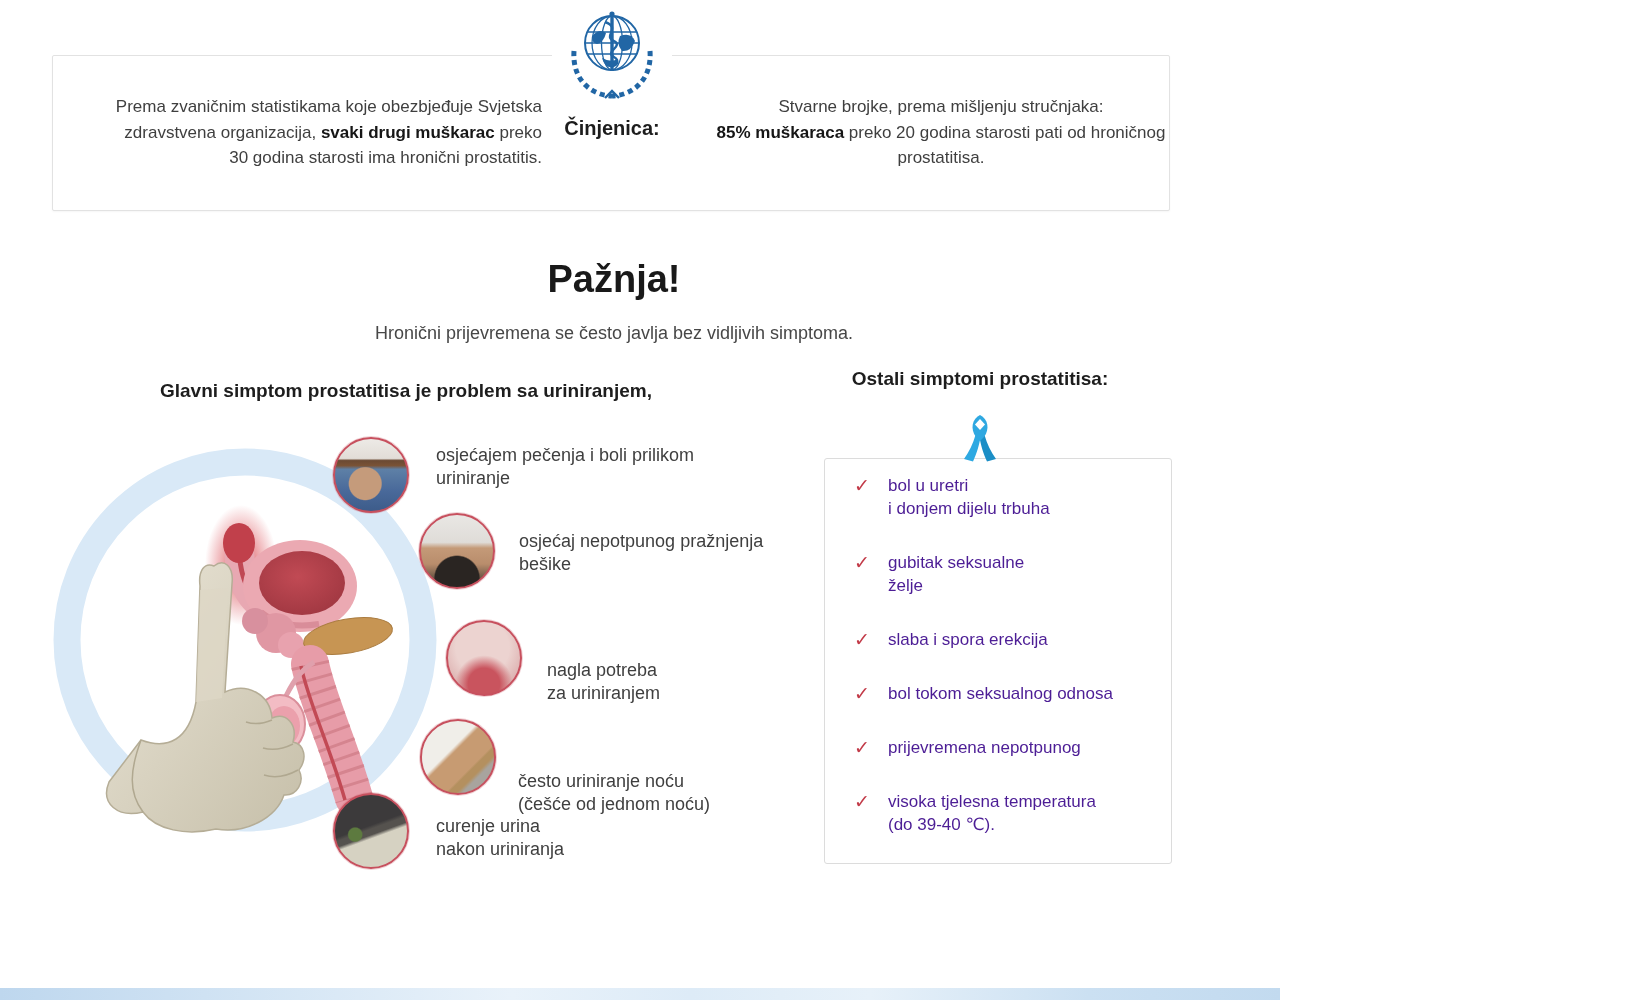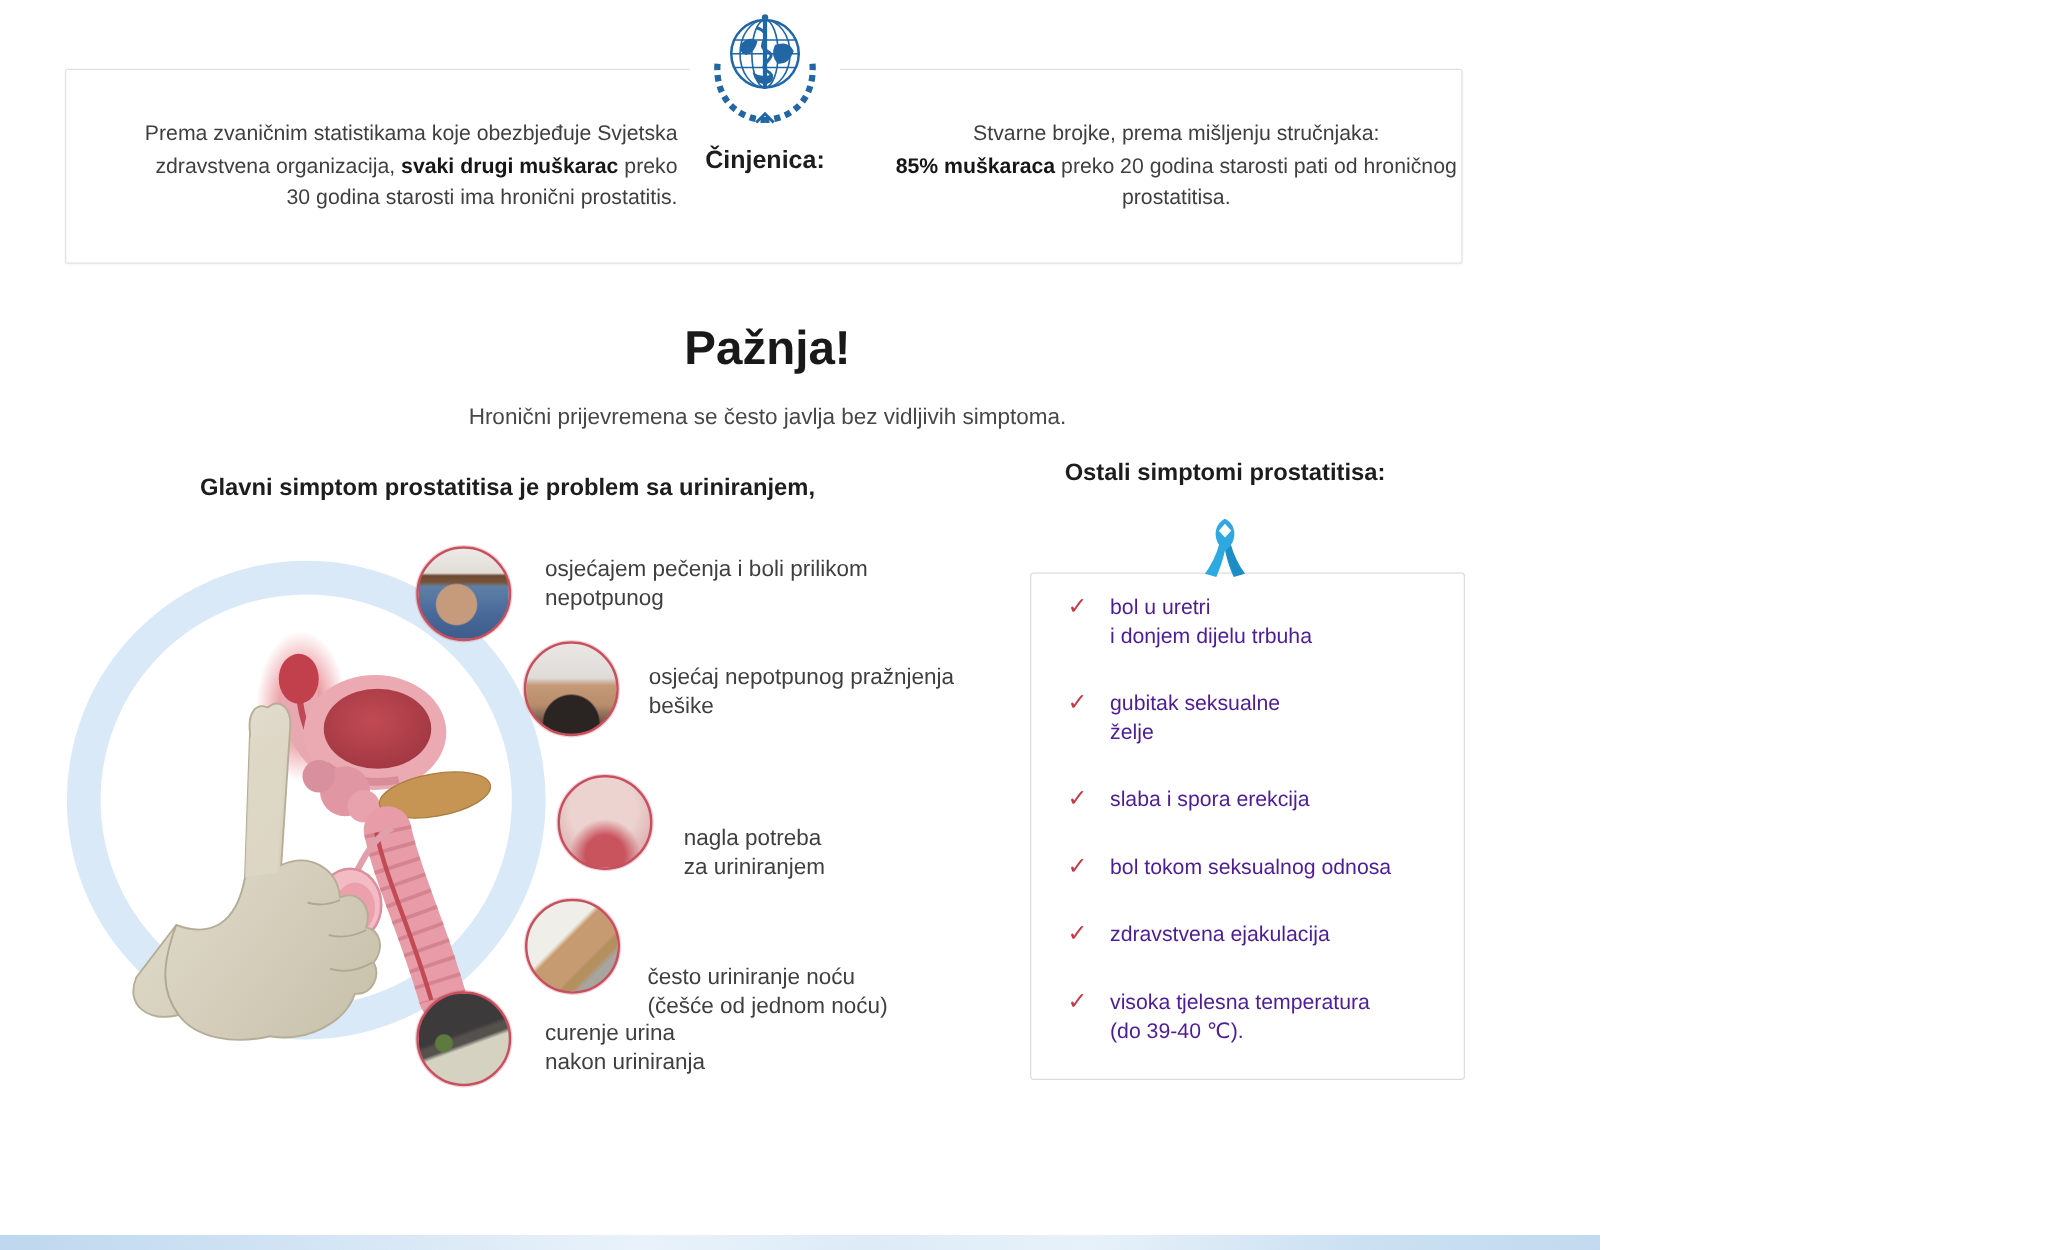--- a/index.html
+++ b/index.html
@@ -184,21 +184,21 @@
   </svg>
 
   <div class="photo photo1"></div>
   <div class="photo photo2"></div>
   <div class="photo photo3"></div>
   <div class="photo photo4"></div>
   <div class="photo photo5"></div>
 
   <div class="sym-text" style="left:436px; top:444px;">
     <div>osjećajem pečenja i boli prilikom</div>
-    <div>nepotpunog</div>
+    <div>uriniranje</div>
   </div>
   <div class="sym-text" style="left:519px; top:530px;">
     <div>osjećaj nepotpunog pražnjenja</div>
     <div>bešike</div>
   </div>
   <div class="sym-text" style="left:547px; top:636px;margin-top:23px;">
     <div>nagla potreba</div>
     <div>za uriniranjem</div>
   </div>
   <div class="sym-text" style="left:518px; top:738px;margin-top:32px;">
@@ -246,21 +246,21 @@
     <div class="symptom-item">
       <span class="check">✓</span>
       <div class="symptom-lines">
         <div>bol tokom seksualnog odnosa</div>
         <div></div>
       </div>
     </div>
     <div class="symptom-item">
       <span class="check">✓</span>
       <div class="symptom-lines">
-        <div>zdravstvena ejakulacija</div>
+        <div>prijevremena nepotpunog</div>
         <div></div>
       </div>
     </div>
     <div class="symptom-item">
       <span class="check">✓</span>
       <div class="symptom-lines">
         <div>visoka tjelesna temperatura</div>
         <div>(do 39-40 ℃).</div>
       </div>
     </div>

